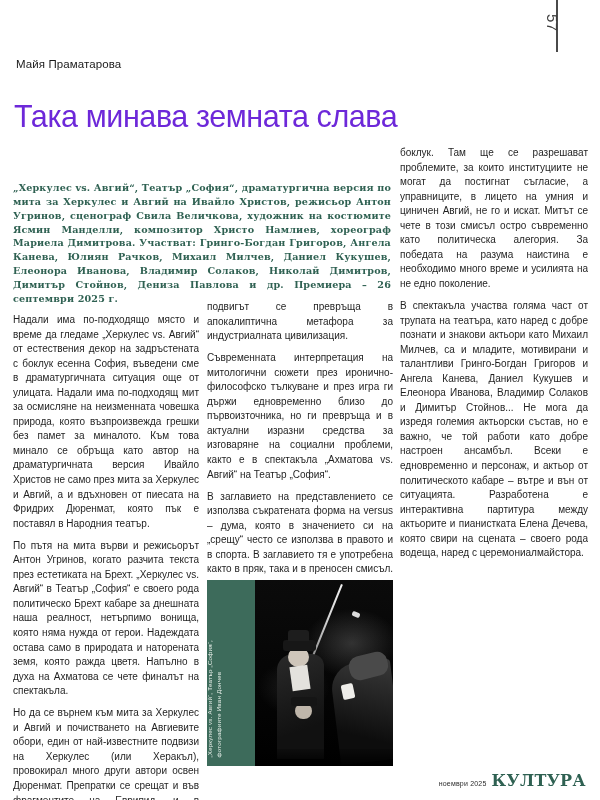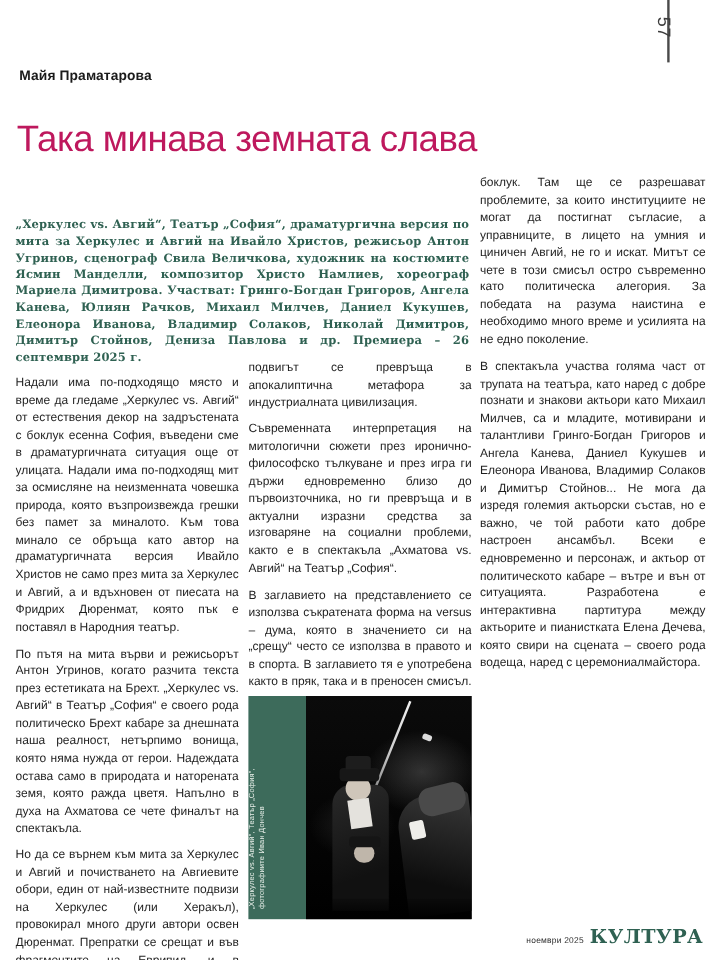--- a/index.html
+++ b/index.html
@@ -40,34 +40,34 @@
     white-space: nowrap;
   }
 
   
   #byline {
     position: absolute;
     left: 16px;
     top: 58px;
     font-family: "Liberation Sans", sans-serif;
     font-size: 11.5px;
-    font-weight: 700;
+    font-weight: 400;
     color: #1a1a1a;
     letter-spacing: 0.1px;
     text-align: center;
   }
   #headline {
     position: absolute;
     left: 14px;
     top: 79px;
     width: 575px;
     font-family: "Liberation Sans", sans-serif;
     font-size: 30.5px;
     font-weight: 400;
-    color: #be185d;
+    color: #6d28d9;
     letter-spacing: -0.4px;
     line-height: 1.12;
     white-space: nowrap;
   }
 
   
   #lead {
     position: absolute;
     left: 13px;
     top: 146px;

